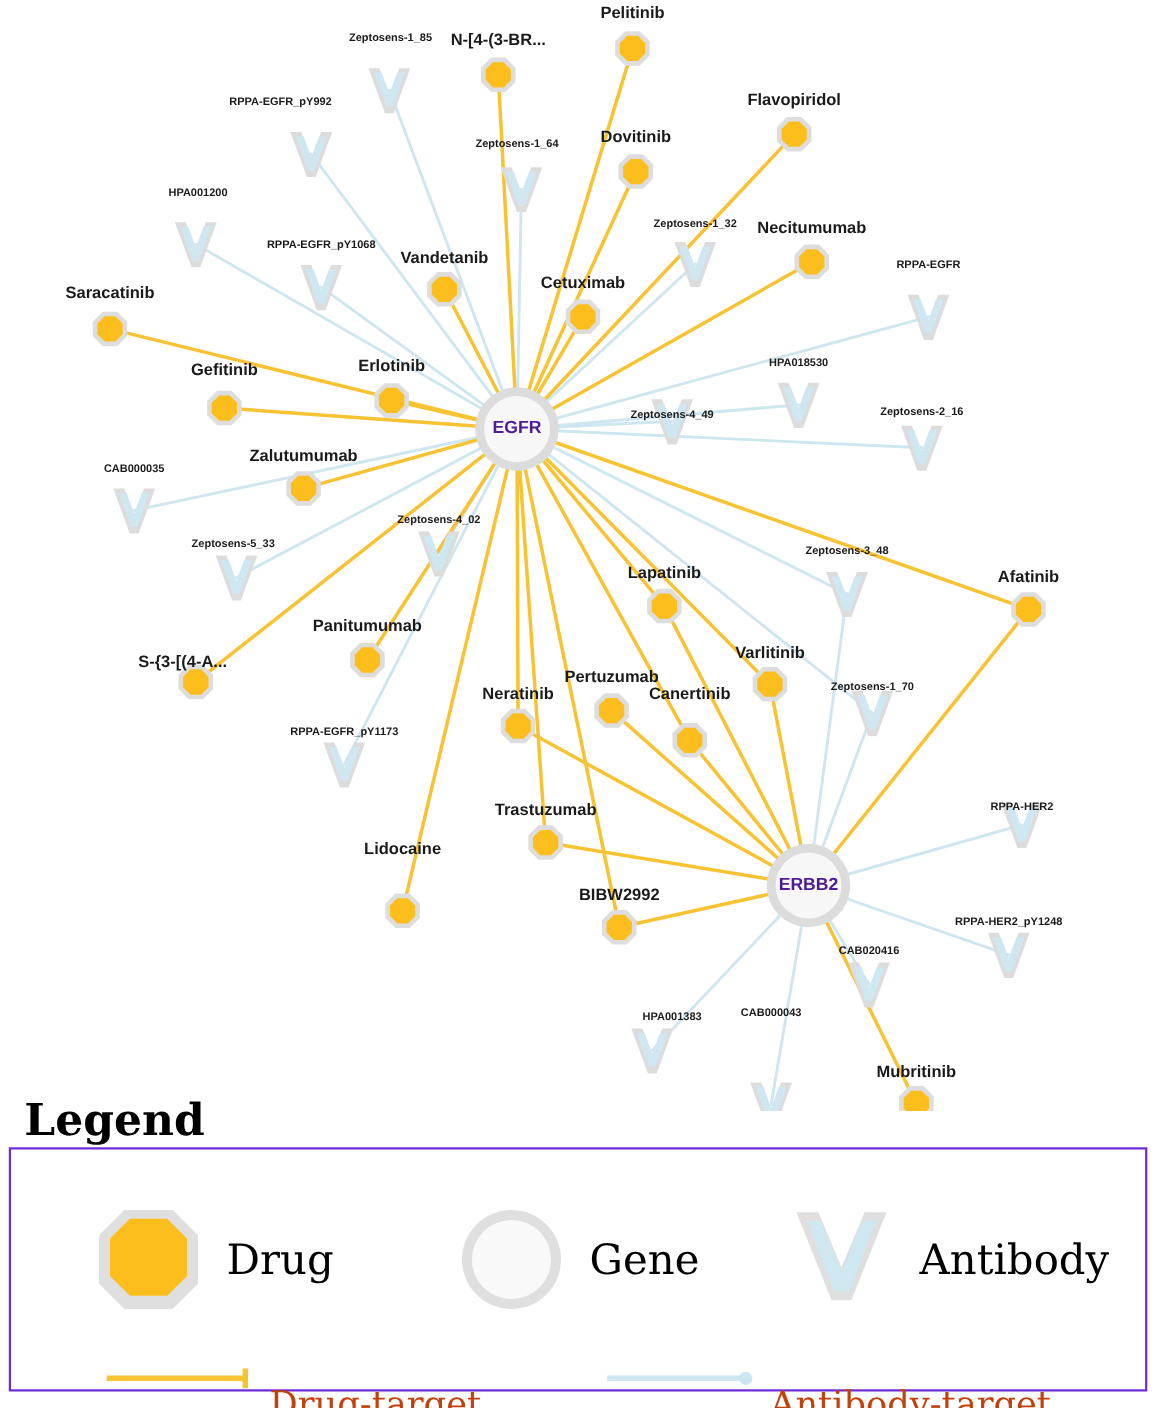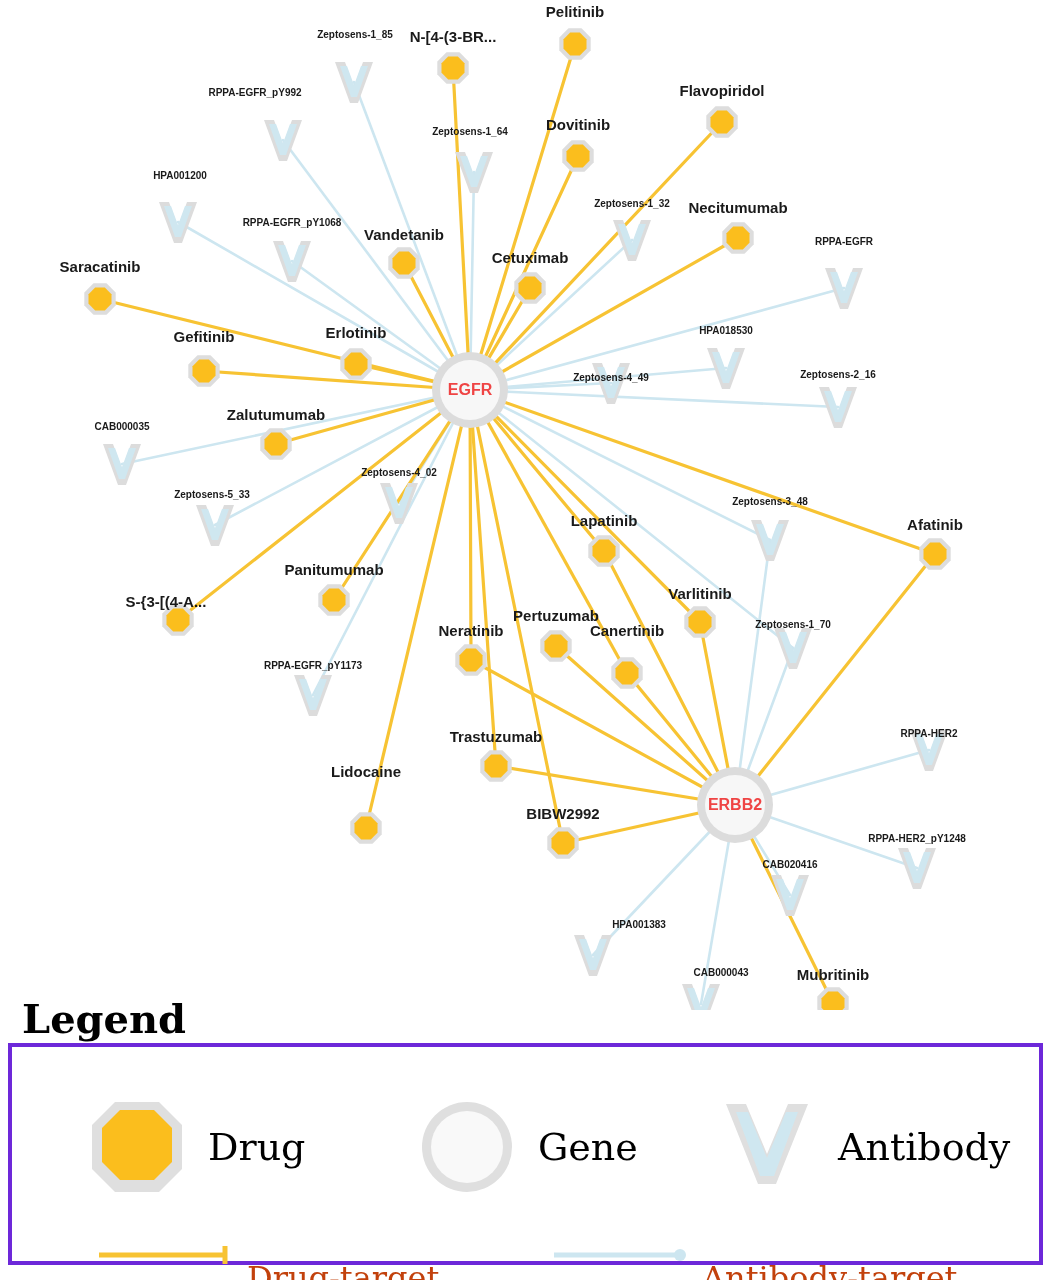--- a/index.html
+++ b/index.html
@@ -1,24 +1,24 @@
 <!DOCTYPE html>
 <html><head>
 <meta charset="utf-8">
 <style>
   html,body{margin:0;padding:0;background:#ffffff;}
   body{width:1059px;height:1280px;font-family:"Liberation Sans",sans-serif;overflow:hidden;}
   #stage{position:relative;width:1059px;height:1002px;}
   svg#net{position:absolute;left:0;top:0;width:1059px;height:1010px;}
   .nlabel{position:absolute;font-weight:bold;color:#1a1a1a;white-space:nowrap;transform:translate(-50%,-100%);}
   .drug-label{font-size:15px;}
-  .gene-label{position:absolute;font-size:16px;font-weight:bold;color:#ef4444;transform:translate(-50%,-50%);}
+  .gene-label{position:absolute;font-size:16px;font-weight:bold;color:#4c1d95;transform:translate(-50%,-50%);}
   .ab-label{position:absolute;font-size:10px;font-weight:bold;color:#1a1a1a;white-space:nowrap;transform:translate(-50%,-100%);}
   #legend-title{position:absolute;left:22px;top:995px;font-family:"DejaVu Serif","Liberation Serif",serif;font-size:40px;font-weight:bold;color:#000;}
-  #legend-box{position:absolute;left:8px;top:1043px;width:1035px;height:222px;border:4px solid #6d28d9;background:#fff;box-sizing:border-box;}
+  #legend-box{position:absolute;left:8px;top:1043px;width:1035px;height:222px;border:2px solid #6d28d9;background:#fff;box-sizing:border-box;}
   .lg-row{position:absolute;display:flex;align-items:center;}
   .lg-text{font-family:"DejaVu Serif","Liberation Serif",serif;font-size:38px;color:#000;margin-left:16px;}
   .lg-text2{font-family:"DejaVu Serif","Liberation Serif",serif;font-size:32px;color:#c2410c;margin-left:10px;margin-top:47px;}
 </style>
 </head>
 <body>
 
 <div id="stage">
 
   <svg id="net" viewBox="0 0 1059 1010">
@@ -307,22 +307,22 @@
       <div class="ab-label" style="left: 838px; top: 380px;">Zeptosens-2_16</div>
       <div class="ab-label" style="left: 122px; top: 432px;">CAB000035</div>
       <div class="ab-label" style="left: 399px; top: 478px;">Zeptosens-4_02</div>
       <div class="ab-label" style="left: 212px; top: 500px;">Zeptosens-5_33</div>
       <div class="ab-label" style="left: 770px; top: 507px;">Zeptosens-3_48</div>
       <div class="ab-label" style="left: 793px; top: 630px;">Zeptosens-1_70</div>
       <div class="ab-label" style="left: 313px; top: 671px;">RPPA-EGFR_pY1173</div>
       <div class="ab-label" style="left: 929px; top: 739px;">RPPA-HER2</div>
       <div class="ab-label" style="left: 917px; top: 844px;">RPPA-HER2_pY1248</div>
       <div class="ab-label" style="left: 790px; top: 870px;">CAB020416</div>
-      <div class="ab-label" style="left: 621px; top: 930px; padding-left: 36px;">HPA001383</div>
-      <div class="ab-label" style="left: 701px; top: 978px; margin-left: 20px;">CAB000043</div>
+      <div class="ab-label" style="left: 593px; top: 930px; padding-left: 36px;">HPA001383</div>
+      <div class="ab-label" style="left: 701px; top: 927px;">CAB000043</div>
       <div class="gene-label" style="left: 470px; top: 390px;">EGFR</div>
       <div class="gene-label" style="left: 735px; top: 805px;">ERBB2</div>
     </div>
 
   <div id="legend-title">Legend</div>
 
   <div id="legend-box">
     <div class="lg-row" style="left:70px;top:45px;">
       <svg width="110" height="110" viewBox="0 0 110 110">
         <polygon points="33,10 77,10 100,33 100,77 77,100 33,100 10,77 10,33" fill="#DFDFDF"></polygon>

